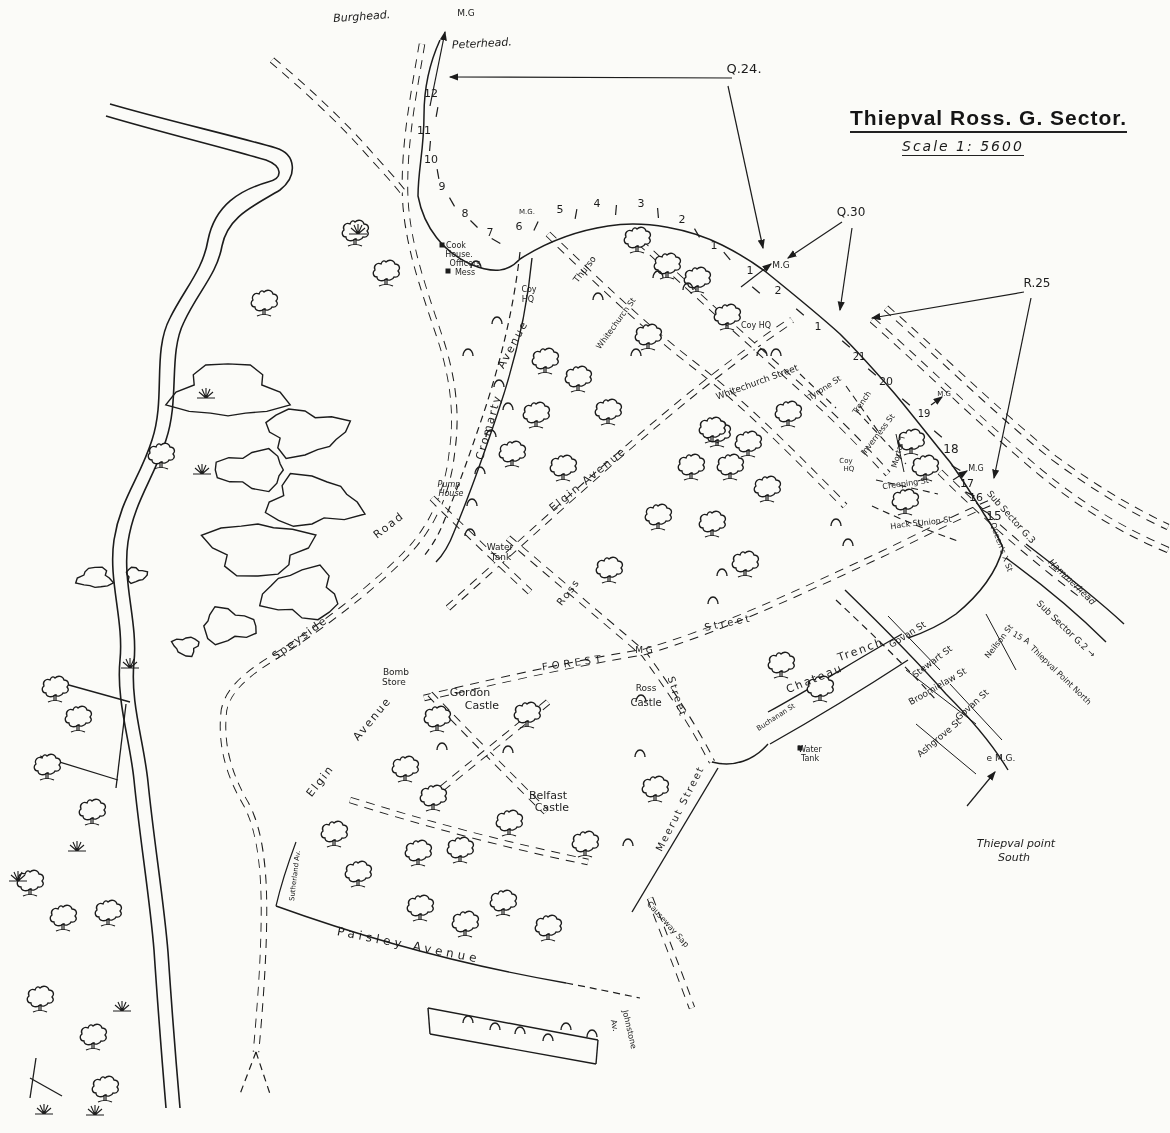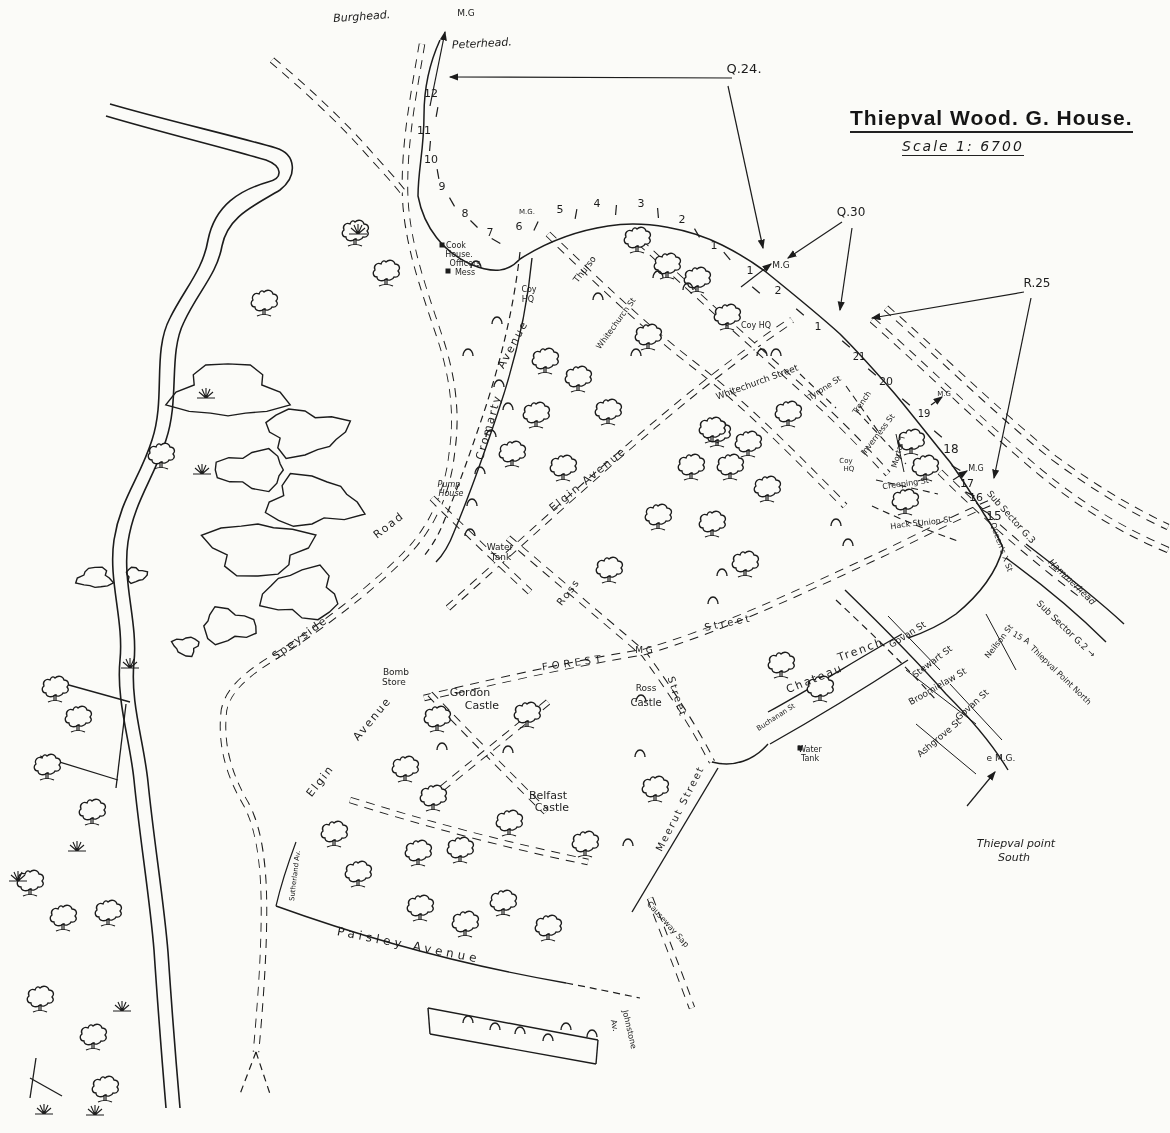--- a/index.html
+++ b/index.html
@@ -338,15 +338,15 @@
       <text x="465" y="266" font-size="8" text-anchor="middle">Officers</text>
       <text x="465" y="275" font-size="8" text-anchor="middle">Mess</text>
       <text x="449" y="487" font-size="8" text-anchor="middle" font-style="italic">Pump</text>
       <text x="451" y="496" font-size="8" text-anchor="middle" font-style="italic">House</text>
       <text x="297" y="876" font-size="7" text-anchor="middle" transform="rotate(-83,297,876)">Sutherland Av.</text>
       <text x="408" y="949" font-size="12" text-anchor="middle" transform="rotate(11,408,949)" letter-spacing="4">Paisley Avenue</text>
       <text x="627" y="1030" font-size="8" text-anchor="middle" transform="rotate(77,627,1030)">Johnstone</text>
       <text x="612" y="1026" font-size="8" text-anchor="middle" transform="rotate(77,612,1026)">Av.</text>
       <text x="666" y="926" font-size="8" text-anchor="middle" transform="rotate(48,666,926)">Causeway Sap</text>
     </svg>
-  <div class="map-title">Thiepval Wood. G. House.</div>
-  <div class="map-scale">Scale 1: 6700</div>
+  <div class="map-title">Thiepval Ross. G. Sector.</div>
+  <div class="map-scale">Scale 1: 5600</div>
 </div>
 
 </body></html>

